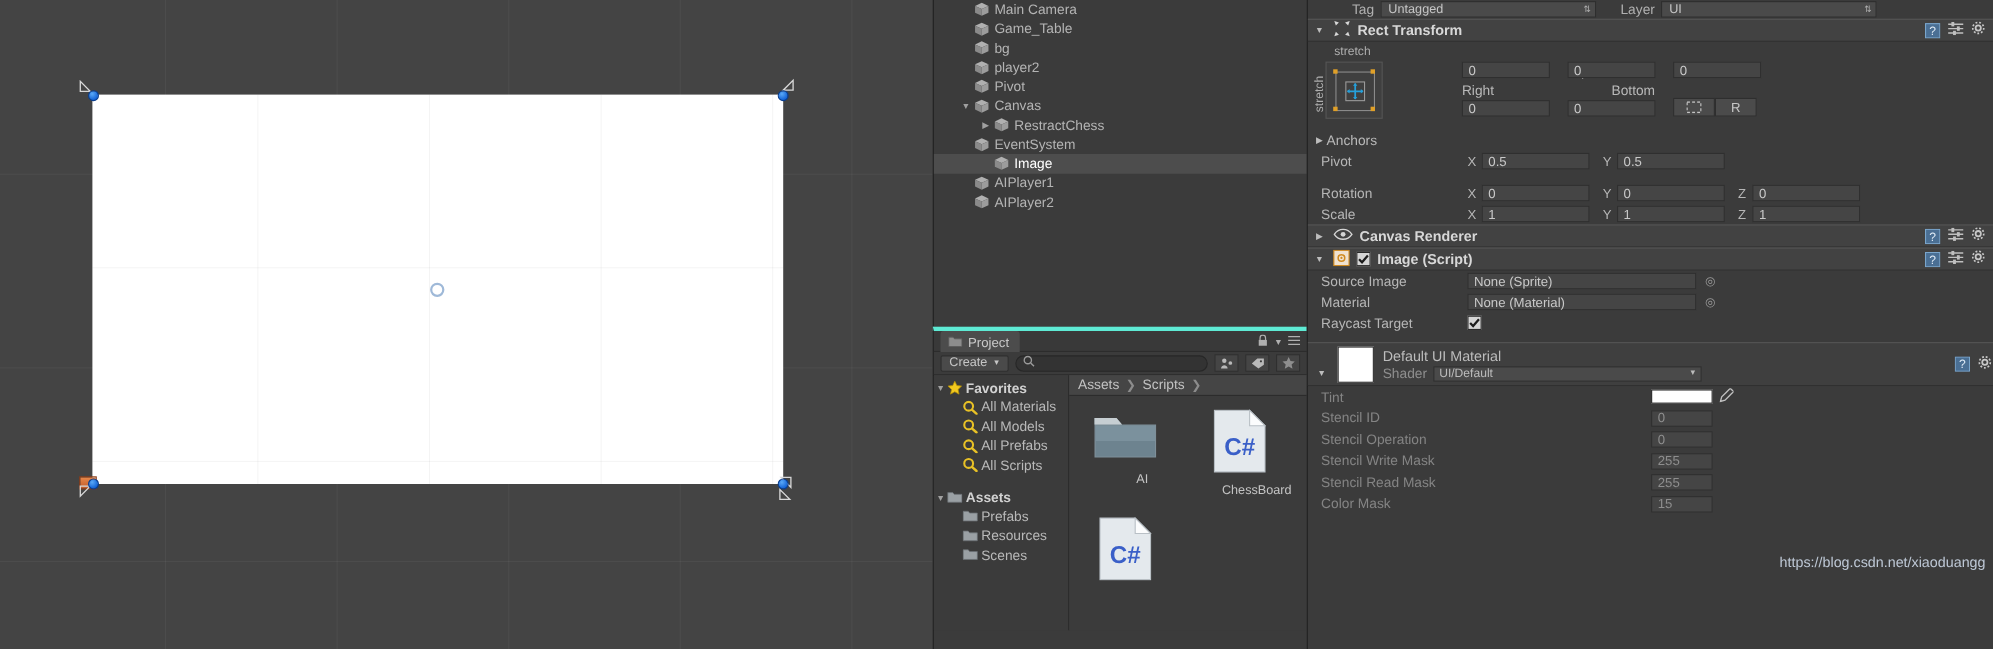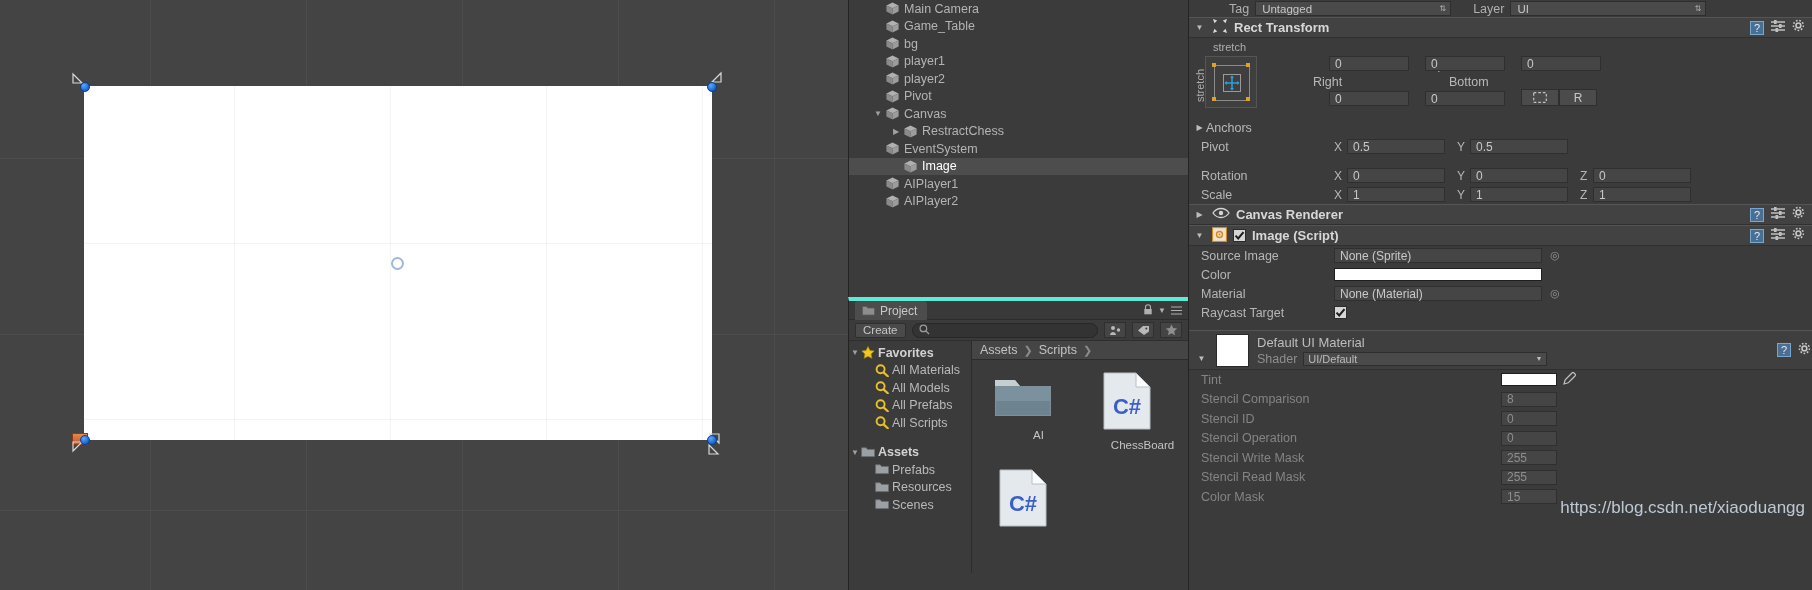--- a/index.html
+++ b/index.html
@@ -97,21 +97,21 @@
     color: #b0b0b0; font-size: 11px;
   }
   .proj-toolbar {
     height: 21px; background: #3b3b3b; display: flex; align-items: center;
     padding: 0 6px; gap: 6px; border-bottom: 1px solid #2e2e2e;
   }
   .create-btn {
     display: flex; align-items: center; gap: 5px;
     height: 15px; padding: 0 7px; border-radius: 2px;
     background: #4a4a4a; border: 1px solid #2f2f2f;
-    font-size: 11.5px; color: #c6c6c6; flex-direction: column;
+    font-size: 11.5px; color: #c6c6c6;
   }
   .search-box {
     flex: 1; height: 15px; border-radius: 8px;
     background: #333333; border: 1px solid #272727;
     display: flex; align-items: center; padding: 0 6px; gap: 5px;
   }
   .search-box .ph { font-size: 10.5px; color: #6d6d6d; }
   .tool-icon-btn {
     width: 22px; height: 16px; background: #454545; border: 1px solid #2f2f2f;
     display: flex; align-items: center; justify-content: center;
@@ -190,21 +190,21 @@
   .stretch-lbl { font-size: 11px; color: #aeaeae; }
   .stretch-v { writing-mode: vertical-rl; transform: rotate(180deg); font-size: 11px; color: #aeaeae; }
   .mat-header {
     display: flex; align-items: center; gap: 8px; height: 40px;
     background: #3f3f3f; border-top: 1px solid #555; border-bottom: 1px solid #303030;
     padding-left: 6px;
   }
   .mat-swatch { width: 33px; height: 33px; background: #fff; border: 1px solid #2a2a2a; }
   .watermark {
     position: absolute; right: 7px; bottom: 72px;
-    font-size: 17px; color: #c9d4e3; opacity: 0.92;
+    font-size: 13px; color: #c9d4e3; opacity: 0.92;
     font-family: "Liberation Sans", sans-serif;
   }
 </style>
 </head>
 <body>
 
 <div class="root">
 
   <div class="scene-view">
     <div class="scene-grid"></div>
@@ -275,31 +275,20 @@
         <div class="hier-row">
           <span class="hier-foldout" style="margin-left: 22px;"></span>
           <span class="cube-icon">
             <svg viewBox="0 0 15 13" width="15" height="13">
               <path d="M7.5 0.6 13.6 3.4 7.5 6.2 1.4 3.4z" fill="#b0b0b0"></path>
               <path d="M1.4 3.4 7.5 6.2v6.2L1.4 9.6z" fill="#8a8a8a"></path>
               <path d="M13.6 3.4 7.5 6.2v6.2l6.1-2.8z" fill="#9c9c9c"></path>
             </svg>
           </span>
           <span class="hier-label">bg</span>
-        </div>
-        <div class="hier-row">
-          <span class="hier-foldout" style="margin-left: 22px;"></span>
-          <span class="cube-icon">
-            <svg viewBox="0 0 15 13" width="15" height="13">
-              <path d="M7.5 0.6 13.6 3.4 7.5 6.2 1.4 3.4z" fill="#b0b0b0"></path>
-              <path d="M1.4 3.4 7.5 6.2v6.2L1.4 9.6z" fill="#8a8a8a"></path>
-              <path d="M13.6 3.4 7.5 6.2v6.2l6.1-2.8z" fill="#9c9c9c"></path>
-            </svg>
-          </span>
-          <span class="hier-label">player1</span>
         </div>
         <div class="hier-row">
           <span class="hier-foldout" style="margin-left: 22px;"></span>
           <span class="cube-icon">
             <svg viewBox="0 0 15 13" width="15" height="13">
               <path d="M7.5 0.6 13.6 3.4 7.5 6.2 1.4 3.4z" fill="#b0b0b0"></path>
               <path d="M1.4 3.4 7.5 6.2v6.2L1.4 9.6z" fill="#8a8a8a"></path>
               <path d="M13.6 3.4 7.5 6.2v6.2l6.1-2.8z" fill="#9c9c9c"></path>
             </svg>
           </span>
@@ -625,21 +614,21 @@
           <span style="width:80px;">Left</span>
           <span style="width:80px;">Top</span>
           <span style="width:80px;">Pos Z</span>
         </div>
       </div>
       <div style="position:absolute; left:140px; top:18px; display:flex; gap:16px;">
         <div class="field" style="width:80px;">0</div>
         <div class="field" style="width:80px;">0</div>
         <div class="field" style="width:80px;">0</div>
       </div>
-      <div style="position:absolute; left:124px; top:37px; display:flex; gap:16px;">
+      <div style="position:absolute; left:140px; top:37px; display:flex; gap:16px;">
         <span style="width:80px;">Right</span>
         <span style="width:80px;margin-left:40px;">Bottom</span>
       </div>
       <div style="position:absolute; left:140px; top:53px; display:flex; gap:16px;">
         <div class="field" style="width:80px;">0</div>
         <div class="field" style="width:80px;">0</div>
       </div>
       <div style="position:absolute; left:332px; top:51px; display:flex;">
         <div style="width:38px; height:17px; background:#4b4b4b; border:1px solid #2e2e2e; display:flex; align-items:center; justify-content:center;">
           <svg viewBox="0 0 14 11" width="14" height="11">
@@ -756,24 +745,20 @@
         </span>
       </span>
     </div>
 
     <div class="prop-row">
       <span class="prop-label">Source Image</span>
       <div class="field" style="width:208px;">None (Sprite)</div>
       <span style="margin-left:8px; font-size:11px; color:#9a9a9a;">◎</span>
     </div>
 
-    <div class="prop-row">
-      <span class="prop-label">Color</span>
-      <div class="colorfield" style="width:208px;"></div>
-    </div>
 
     <div class="prop-row">
       <span class="prop-label">Material</span>
       <div class="field" style="width:208px;">None (Material)</div>
       <span style="margin-left:8px; font-size:11px; color:#9a9a9a;">◎</span>
     </div>
 
     <div class="prop-row">
       <span class="prop-label">Raycast Target</span>
       <span class="checkbox">
@@ -816,24 +801,20 @@
 
     <div id="mat-props">
         <div class="prop-row" style="height: 19.5px;">
           <span class="prop-label dim" style="flex: 0 0 300px; width: 300px;">Tint</span>
           <span class="colorfield" style="width: 56px;"></span>
           <span style="margin-left: 6px;"><svg viewBox="0 0 13 13" width="13" height="13">
               <path d="M11.5 1.5L10 0 8 2 6 4 2.2 7.8 1 12l4.2-1.2L9 7l2-2 2-2z" fill="none" stroke="#c0c0c0" stroke-width="1.2"></path>
             </svg></span>
         </div>
         <div class="prop-row" style="height: 19.5px;">
-          <span class="prop-label dim" style="flex: 0 0 300px; width: 300px;">Stencil Comparison</span>
-          <span class="field" style="width: 56px; color: rgb(142, 142, 142);">8</span>
-        </div>
-        <div class="prop-row" style="height: 19.5px;">
           <span class="prop-label dim" style="flex: 0 0 300px; width: 300px;">Stencil ID</span>
           <span class="field" style="width: 56px; color: rgb(142, 142, 142);">0</span>
         </div>
         <div class="prop-row" style="height: 19.5px;">
           <span class="prop-label dim" style="flex: 0 0 300px; width: 300px;">Stencil Operation</span>
           <span class="field" style="width: 56px; color: rgb(142, 142, 142);">0</span>
         </div>
         <div class="prop-row" style="height: 19.5px;">
           <span class="prop-label dim" style="flex: 0 0 300px; width: 300px;">Stencil Write Mask</span>
           <span class="field" style="width: 56px; color: rgb(142, 142, 142);">255</span>

